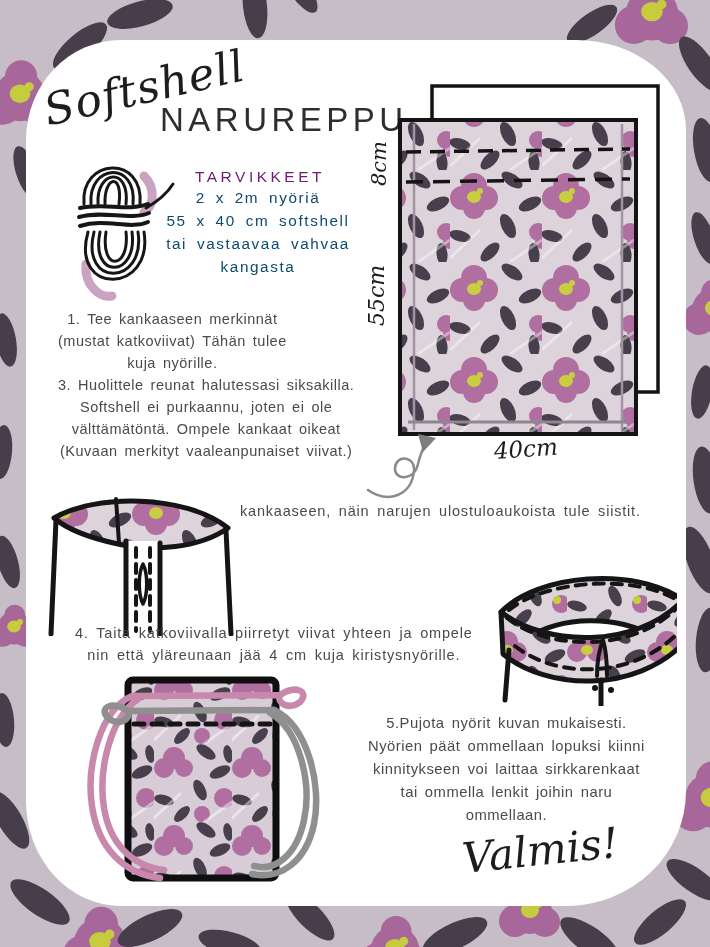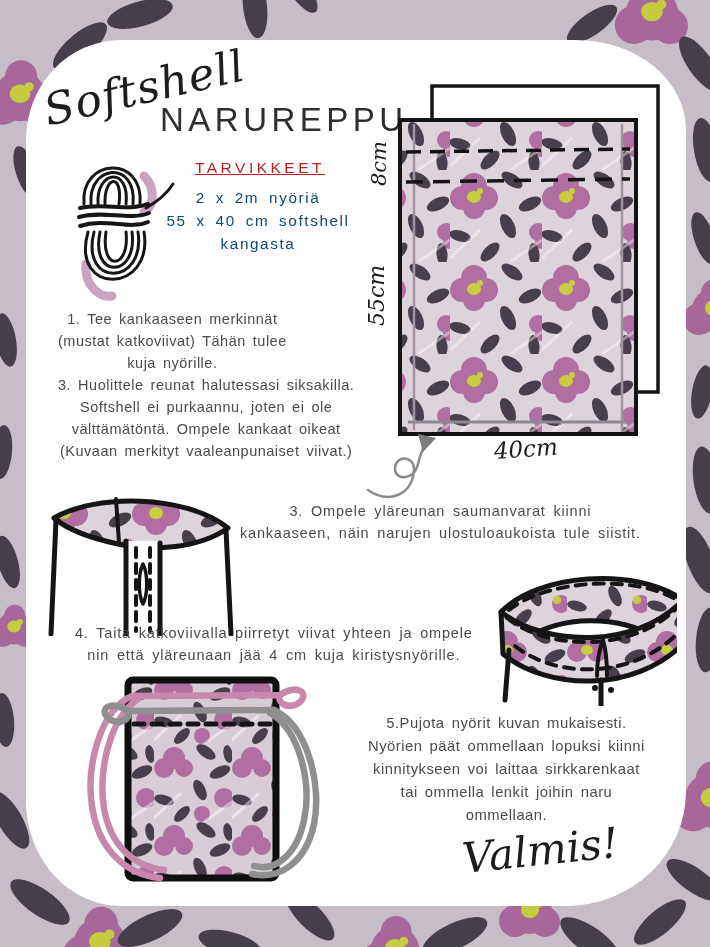--- a/index.html
+++ b/index.html
@@ -6,22 +6,22 @@
   body{width:710px;height:947px;position:relative;overflow:hidden;background:#c6bdc7;
        font-family:"Liberation Sans",sans-serif;}
   .abs{position:absolute;}
   .txt{color:#4a4a4a;font-size:14.5px;letter-spacing:.5px;word-spacing:2.5px;line-height:22px;text-align:center;}
   .txt div{white-space:nowrap;}
   .script{font-family:"DejaVu Serif",serif;font-style:italic;color:#1d1d1d;}
   #card{left:26px;top:40px;width:660px;height:866px;background:#fff;
         border-radius:95px 110px 120px 95px / 100px 90px 115px 105px;}
   #title-script{left:42px;top:62px;font-size:44px;transform:rotate(-13deg);letter-spacing:1px;}
   #title-main{left:124px;top:101px;font-size:33px;letter-spacing:4.5px;color:#2e2e2e;margin-left:36px;}
-  #supplies-heading{left:140px;top:159px;width:240px;text-align:center;font-size:15.5px;
-        letter-spacing:3.5px;color:#b91c1c;text-decoration:underline;}
+  #supplies-heading{left:140px;top:168px;width:240px;text-align:center;font-size:15.5px;
+        letter-spacing:3.5px;color:#701a75;}
   #supplies-list{left:112px;top:186px;width:292px;text-align:center;font-size:15.3px;
         letter-spacing:1.6px;word-spacing:4px;line-height:23px;color:#0c4a6e;}
   #step-1{left:58px;top:308px;}
   #step-2{left:58px;top:374px;}
   #step-3{left:240px;top:500px;letter-spacing:.8px;word-spacing:3px;}
   #step-4{left:75px;top:622px;letter-spacing:.8px;word-spacing:3px;}
   #step-5{left:368px;top:712px;line-height:23px;font-size:14.8px;}
   #finish-label{left:462px;top:826px;font-size:42px;transform:rotate(-6deg);}
   svg text{font-family:"DejaVu Serif",serif;font-style:italic;fill:#1c1c1c;}
 </style>
@@ -108,20 +108,21 @@
     <path d="M24,62 C48,56 72,66 92,58"></path>
     <path d="M23,71 C48,64 74,75 93,67"></path>
     <path d="M24,80 C50,72 74,84 92,76"></path>
   </g>
 </svg>
 
 <div class="abs" id="supplies-heading">TARVIKKEET</div>
 <div class="abs txt" id="supplies-list">
     <div>2 x 2m nyöriä</div>
     <div>55 x 40 cm softshell</div>
+    <div>tai vastaavaa vahvaa</div>
     <div>kangasta</div>
   </div>
 
 <div class="abs txt" id="step-1">
     <div>1. Tee kankaaseen merkinnät</div>
     <div>(mustat katkoviivat) Tähän tulee</div>
     <div> kuja nyörille.</div>
   </div>
 <div class="abs txt" id="step-2">
     <div>3. Huolittele reunat halutessasi siksakilla.</div>
@@ -173,21 +174,20 @@
   <text font-size="22" transform="translate(26,248) rotate(-90)">55cm</text>
   <text font-size="23" x="136" y="380" transform="rotate(-4 150 375)">40cm</text>
 </svg>
 
 <svg class="abs" width="80" height="72" viewBox="0 0 80 72" style="left:362px;top:430px" fill="none">
   <path d="M6,60 C26,74 50,66 52,40 C53,26 34,24 33,38 C32,50 52,52 56,34 C58,26 60,20 63,15" stroke="#8a8a8a" stroke-width="2.5" stroke-linecap="round"></path>
   <polygon points="56,4 74,8 61,22" fill="#7d7d7d"></polygon>
 </svg>
 
 <div class="abs txt" id="step-3">
-    <div>3. Ompele yläreunan saumanvarat kiinni</div>
     <div>kankaaseen, näin narujen ulostuloaukoista tule siistit.</div>
   </div>
 
 <svg class="abs" width="200" height="150" viewBox="0 0 200 150" style="left:40px;top:486px" fill="none" stroke-linecap="round" stroke-linejoin="round">
   <defs>
     <pattern id="fab2" width="92" height="92" patternUnits="userSpaceOnUse">
       <rect width="92" height="92" fill="#ddd3db"></rect>
       <g fill="#b06fa0">
           <circle cx="24" cy="16" r="13"></circle>
           <circle cx="12" cy="28" r="12"></circle>

